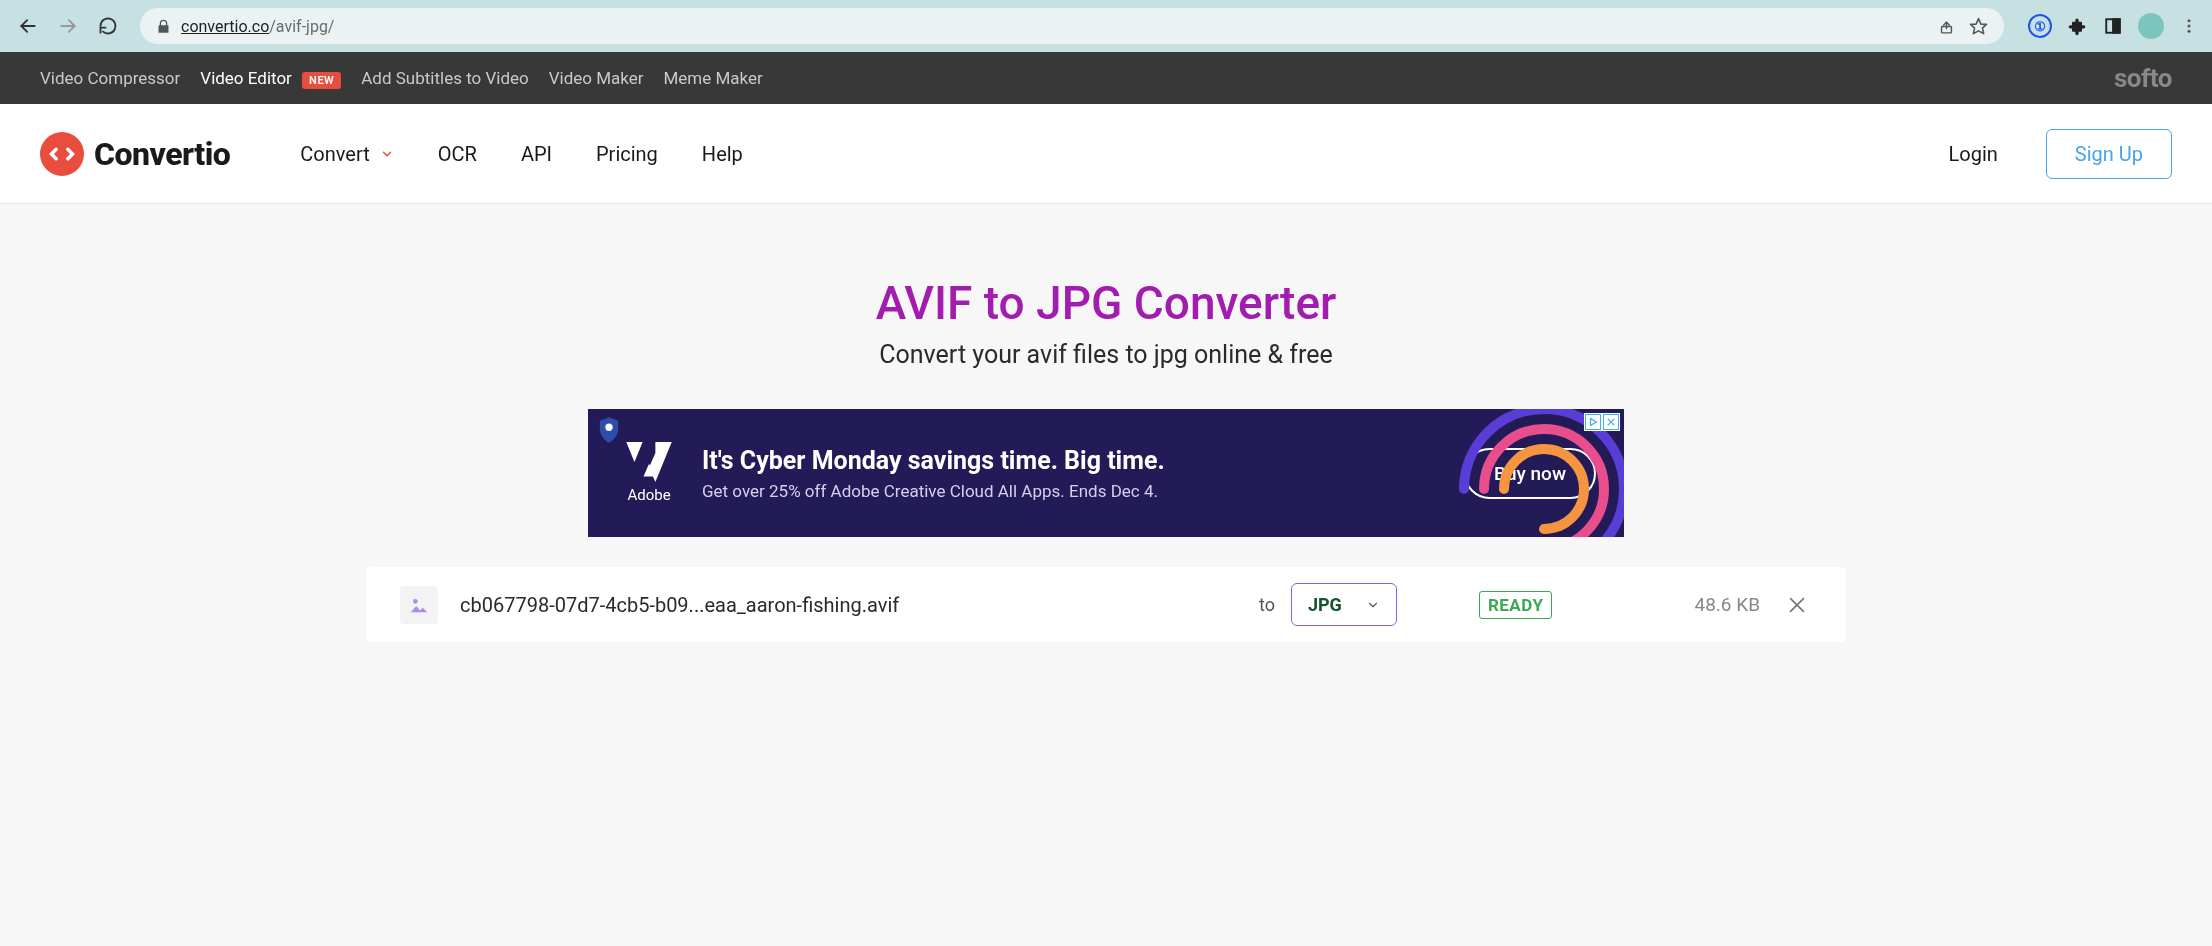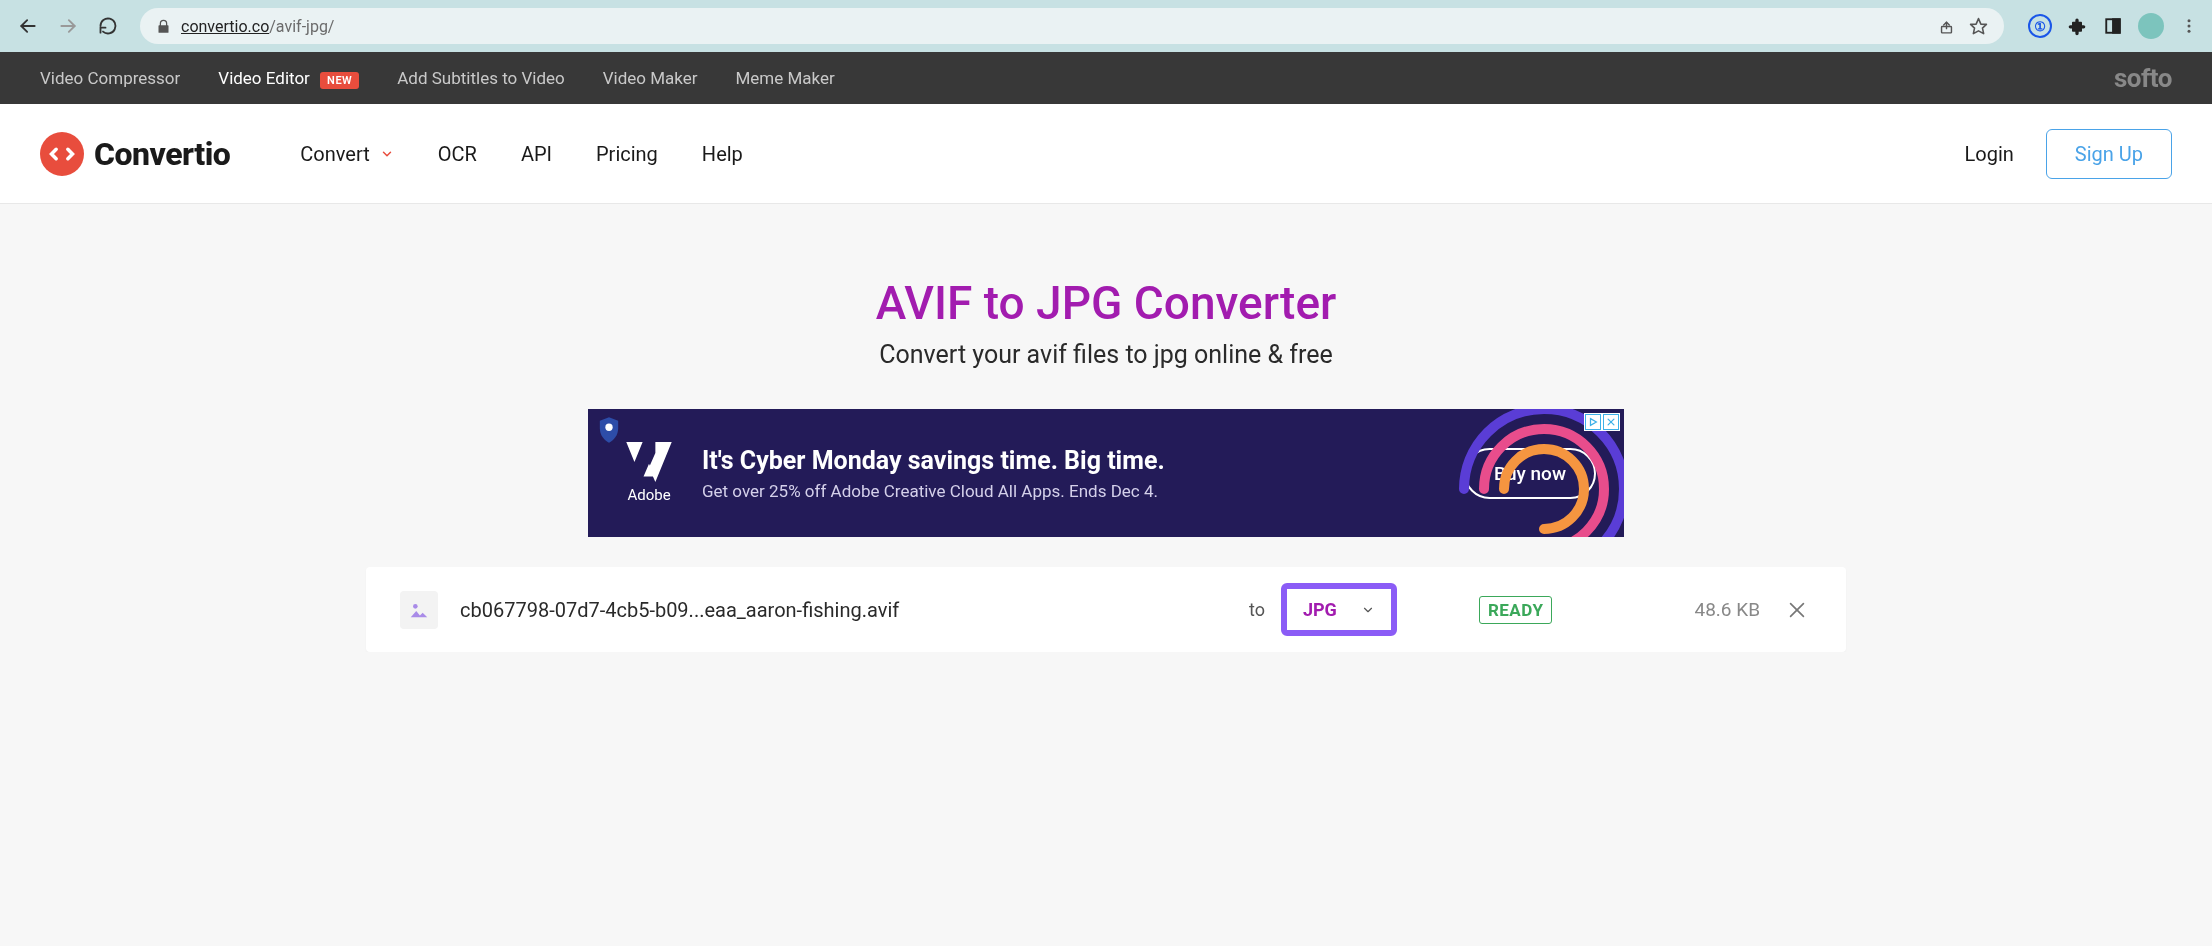--- a/index.html
+++ b/index.html
@@ -12,35 +12,35 @@
 .addr-bar { flex: 1; background: #eaf2f3; border-radius: 20px; height: 36px; display: flex; align-items: center; padding: 0 16px; gap: 10px; color: #333; font-size: 16px; margin: 0 8px; }
 .addr-domain { color: #222; text-decoration: underline; }
 .addr-path { color: #6b6b6b; }
 .addr-right { margin-left: auto; display: flex; gap: 14px; align-items: center; color: #555; }
 .chrome-ext { display: flex; gap: 14px; align-items: center; padding-left: 8px; }
 .ext-icon { width: 22px; height: 22px; display: flex; align-items: center; justify-content: center; color: #333; }
 .ext-circle { width: 24px; height: 24px; border: 2px solid #1a56e8; border-radius: 50%; display: flex; align-items: center; justify-content: center; color: #1a56e8; font-weight: bold; font-size: 13px; }
 .profile-badge { width: 26px; height: 26px; border-radius: 50%; background: #7cc4bd; }
 
 
-.topbar { background: #383838; height: 52px; display: flex; align-items: center; padding: 0 40px; gap: 38px; color: #c9c9c9; font-size: 17px; }
+.topbar { background: #383838; height: 52px; display: flex; align-items: center; padding: 0 40px; gap: 20px; color: #c9c9c9; font-size: 17px; }
 .topbar-item { color: #c9c9c9; }
 .topbar-item.active { color: #fff; }
 .new-badge { background: #e84d3d; color: #fff; font-size: 11px; font-weight: 600; padding: 2px 7px; border-radius: 3px; margin-left: 6px; letter-spacing: 0.5px; }
 .softo { margin-left: auto; color: #888; font-weight: 700; font-size: 26px; letter-spacing: -0.5px; }
 
 
 .site-header { background: #fff; border-bottom: 1px solid #e8e8e8; height: 100px; display: flex; align-items: center; padding: 8px 40px; }
 .logo-wrap { display: flex; align-items: center; gap: 10px; }
 .logo-mark { width: 44px; height: 44px; background: #e84d3d; border-radius: 50%; display: flex; align-items: center; justify-content: center; }
 .logo-text { font-size: 32px; font-weight: 800; color: #1a1a1a; letter-spacing: -0.5px; }
 .main-nav { display: flex; gap: 44px; margin-left: 70px; font-size: 20px; color: #1a1a1a; }
 .nav-item { display: flex; align-items: center; gap: 10px; }
 .chev { color: #e84d3d; }
-.header-right { margin-left: auto; display: flex; align-items: center; gap: 32px; }
+.header-right { margin-left: auto; display: flex; align-items: center; gap: 48px; }
 .login-link { font-size: 20px; color: #1a1a1a; }
 .signup-btn { border: 1px solid #4aa3e8; color: #4aa3e8; background: #fff; padding: 12px 28px; border-radius: 6px; font-size: 20px; }
 
 
 .hero { text-align: center; padding: 72px 20px 40px; }
 .hero-title { font-size: 46px; font-weight: 500; color: #a21caf; }
 .hero-sub { font-size: 25px; color: #2a2a2a; margin-top: 10px; font-weight: 400; }
 
 
 .ad-wrap { width: 1036px; margin: 0 auto 30px; position: relative; }
@@ -55,21 +55,21 @@
 .ad-graphic { position: absolute; right: -20px; top: -20px; width: 200px; height: 200px; }
 .ad-close { position: absolute; top: 4px; right: 4px; display: flex; gap: 2px; background: #fff; padding: 1px; }
 .ad-close-box { width: 16px; height: 16px; border: 1px solid #3db0e8; display: flex; align-items: center; justify-content: center; color: #3db0e8; font-size: 11px; line-height: 1; }
 
 
 .file-card { width: 1480px; max-width: 96%; margin: 0 auto; background: #fff; border-radius: 4px; padding: 16px 34px; display: flex; align-items: center; gap: 22px; box-shadow: 0 1px 2px rgba(0,0,0,0.04); }
 .file-thumb { width: 38px; height: 38px; background: #f3f3f3; border-radius: 4px; display: flex; align-items: center; justify-content: center; }
 .file-name { font-size: 20px; color: #2a2a2a; flex: 1; min-width: 0; white-space: nowrap; overflow: hidden; text-overflow: ellipsis; }
 .convert-group { display: flex; align-items: center; gap: 16px; margin-right: 60px; }
 .to-label { font-size: 18px; color: #555; }
-.fmt-select { border: 6px solid #8b5cf6; border-radius: 6px; padding: 10px 16px; display: flex; align-items: center; gap: 24px; font-size: 18px; font-weight: 700; color: #a21caf; }
+.fmt-select { border: 1px solid #8b5cf6; border-radius: 6px; padding: 10px 16px; display: flex; align-items: center; gap: 24px; font-size: 18px; font-weight: 700; color: #14532d; }
 .status-badge { border: 1.5px solid #3ba85a; color: #3ba85a; font-size: 17px; font-weight: 700; padding: 3px 8px; border-radius: 3px; letter-spacing: 0.5px; margin-right: 120px; }
 .file-size { font-size: 19px; color: #888; margin-right: auto; }
 .remove-btn { color: #777; padding: 4px; }
 
 svg { display: block; }
 </style>
 </head>
 <body>
 
 <div class="browser-chrome">

